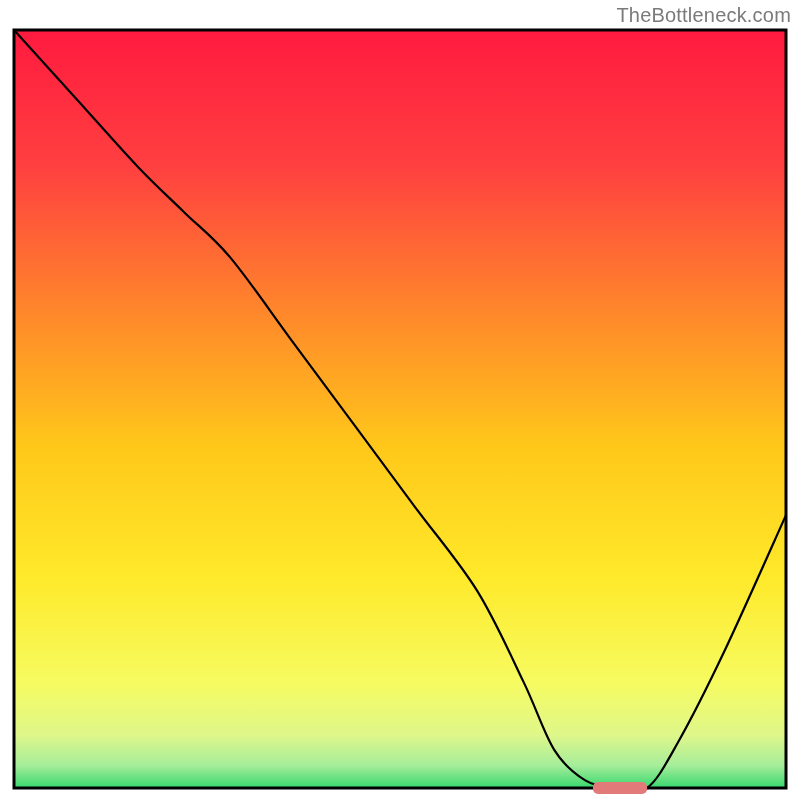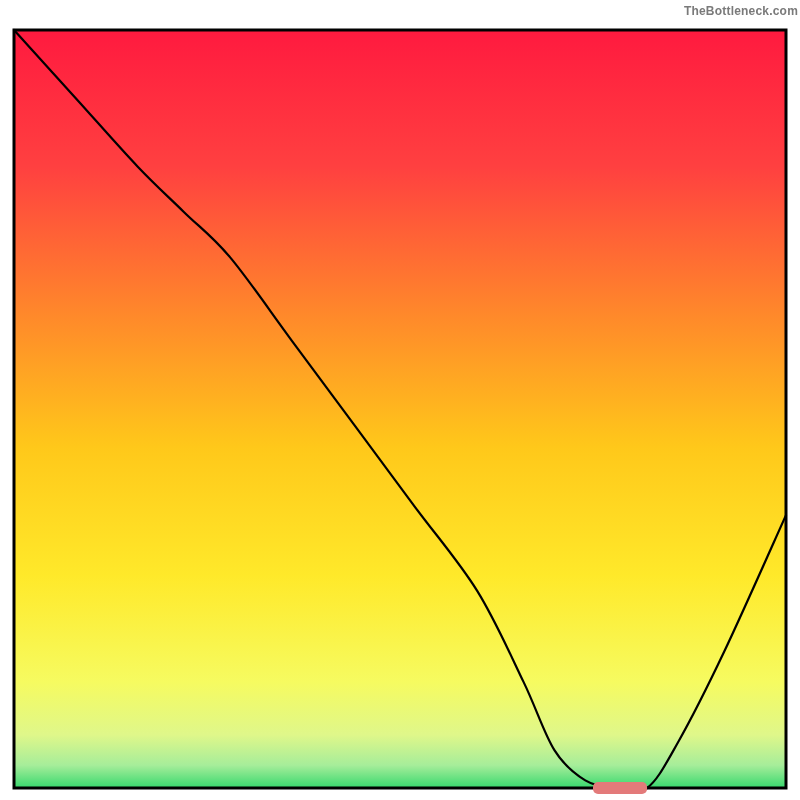--- a/index.html
+++ b/index.html
@@ -11,23 +11,23 @@
     font-family: Arial, Helvetica, sans-serif;
   }
   .stage {
     position: relative;
     width: 800px;
     height: 800px;
   }
   .watermark {
     position: absolute;
     top: 4px;
-    right: 2px;
-    font-size: 12px;
-    font-weight: 700;
+    right: 9px;
+    font-size: 20px;
+    font-weight: 400;
     color: #7a7a7a;
     letter-spacing: 0.2px;
   }
   svg {
     position: absolute;
     left: 0;
     top: 0;
   }
 </style>
 </head>

